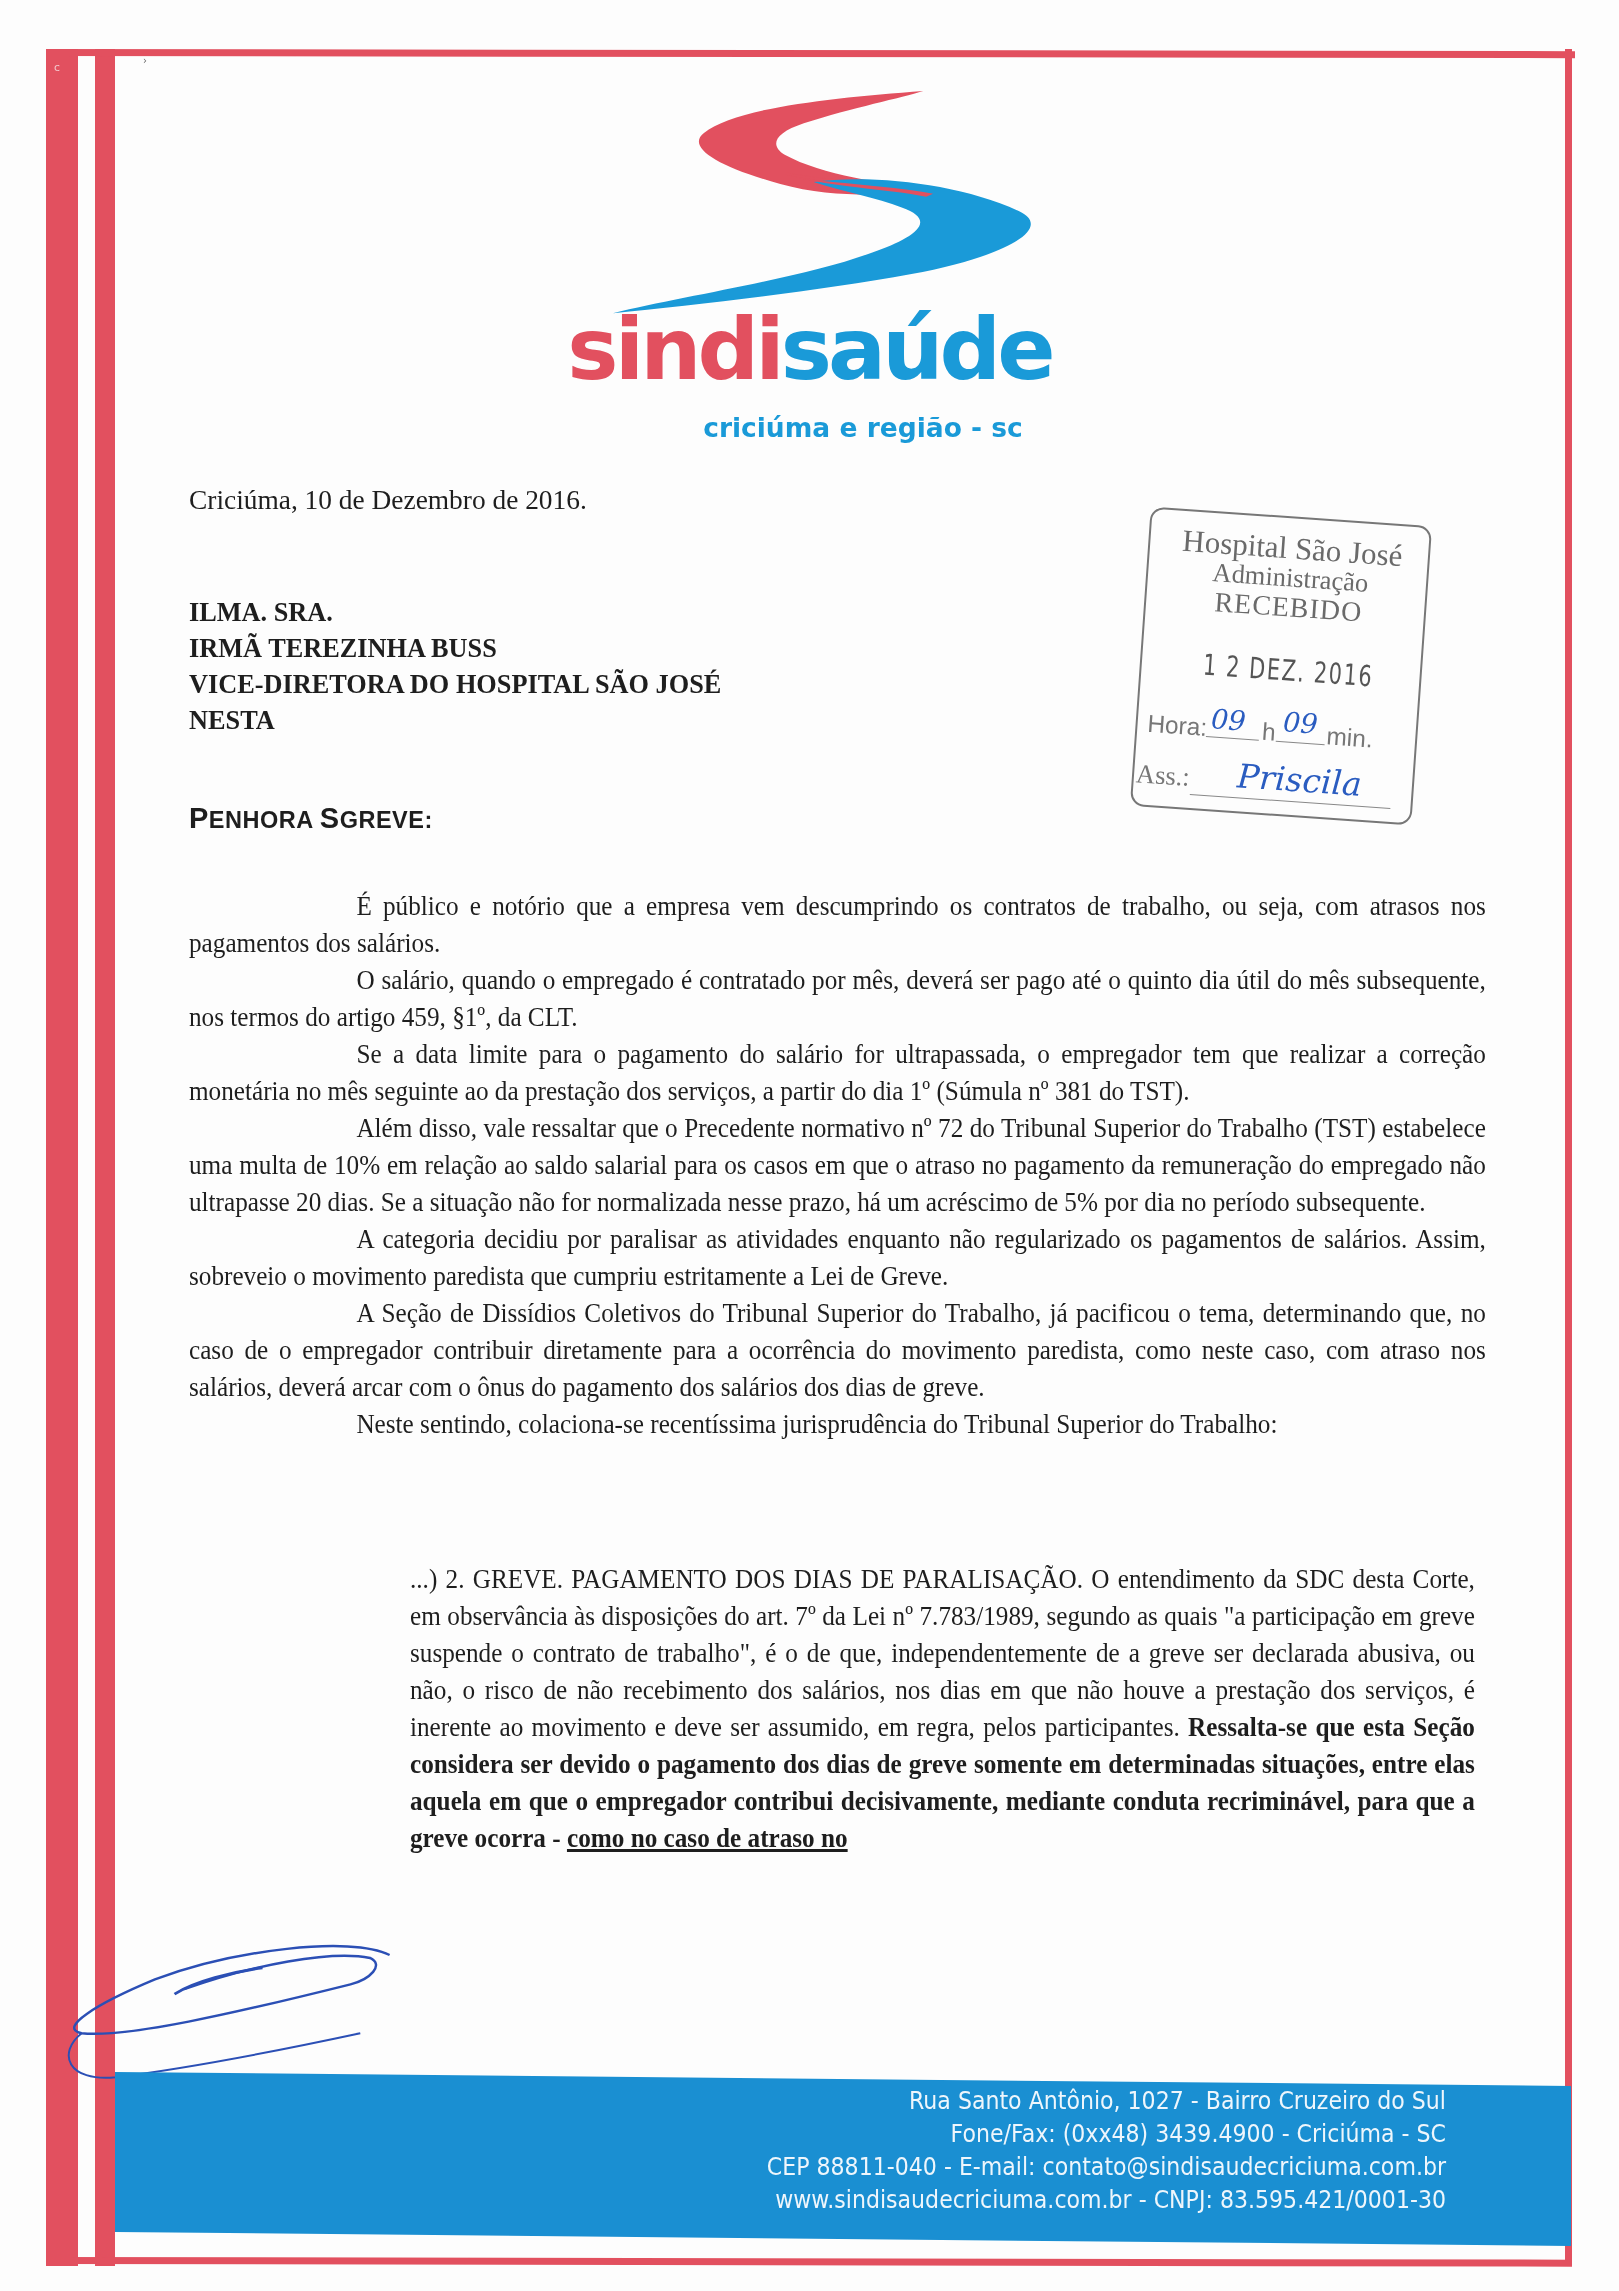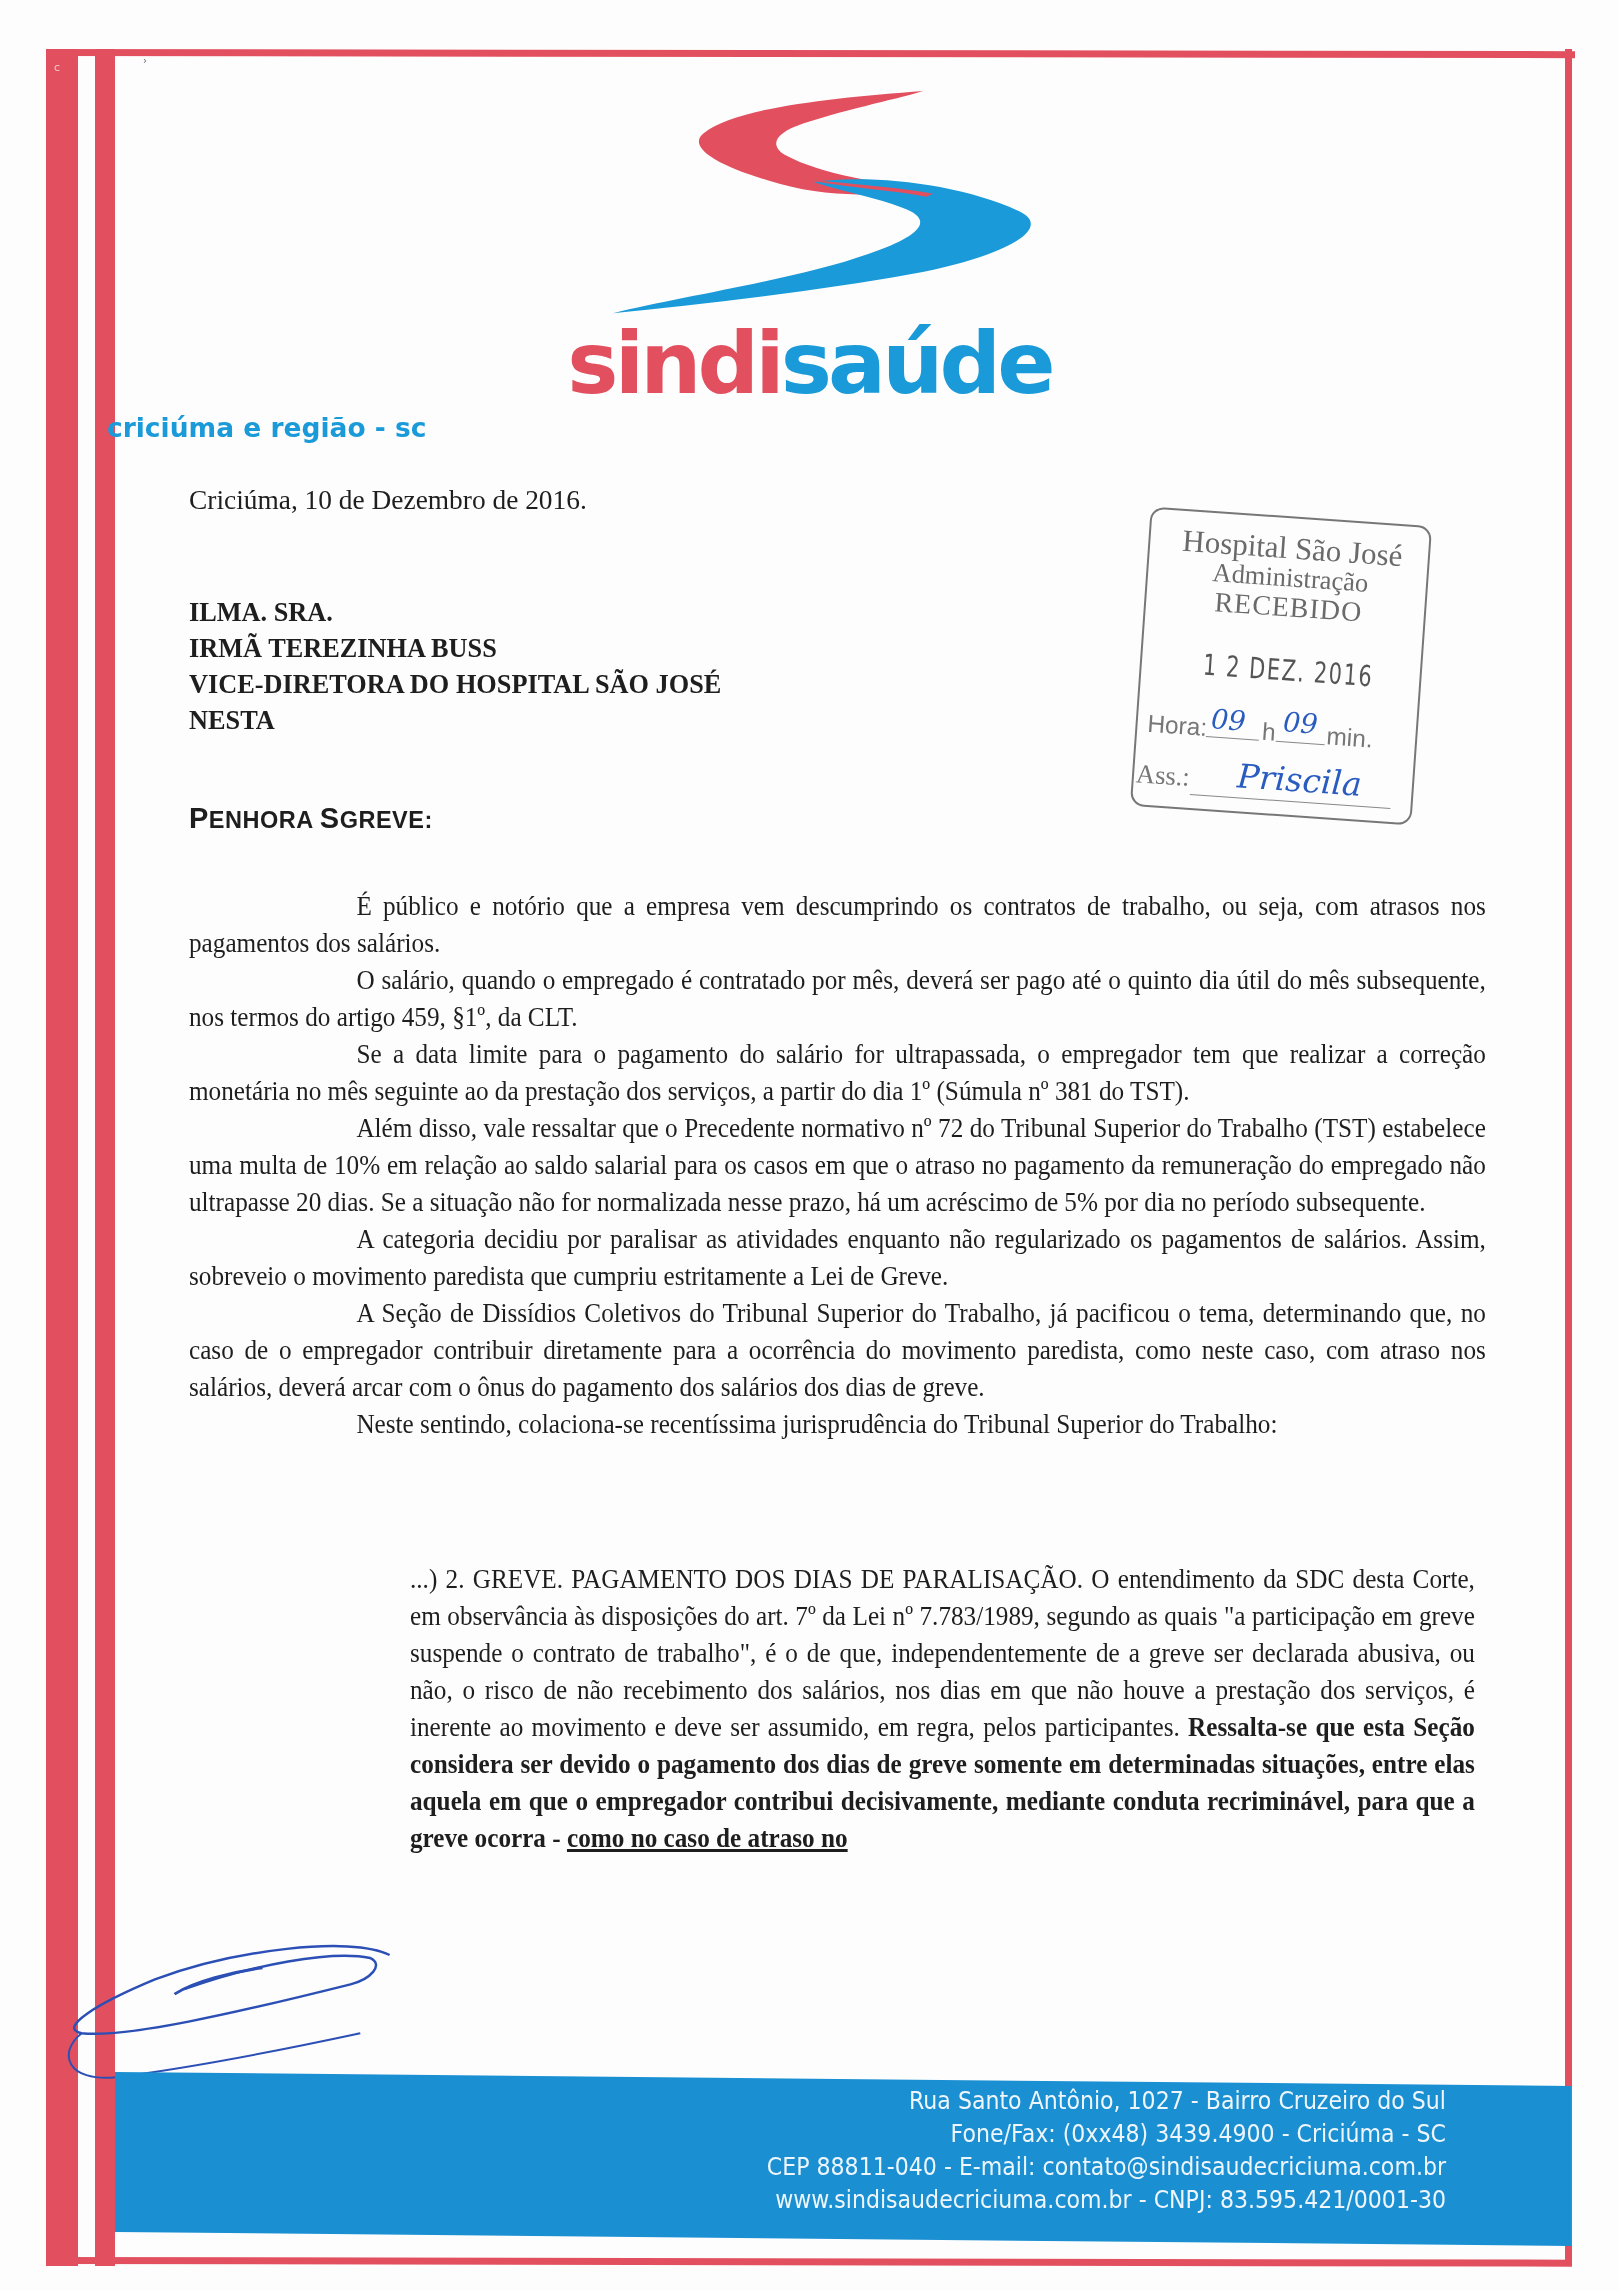--- a/index.html
+++ b/index.html
@@ -12,24 +12,24 @@
   .bar-outer { left: 46px; top: 49px; width: 32px; height: 2217px; background: #e2505f; }
   .bar-inner { left: 95px; top: 49px; width: 19.6px; height: 2217px; background: #e2505f; }
   .border-top { left: 46px; top: 49px; width: 1529px; height: 6.9px; background: #e2505f; transform: rotate(0.08deg); transform-origin: left top; }
   .border-right { left: 1565px; top: 49px; width: 6.9px; height: 2217px; background: #e2505f; }
   .border-bottom { left: 46px; top: 2257px; width: 1526px; height: 6.9px; background: #e2505f; transform: rotate(0.1deg); transform-origin: left top; }
   .mark-c { left: 54px; top: 61px; font-size: 10.8px; color: #f3c8cc; font-family: "DejaVu Sans", sans-serif; }
   .mark-arrow { left: 143px; top: 55px; font-size: 9.8px; color: #666; font-family: "DejaVu Sans", sans-serif; }
 
   
   .logo-s { left: 588px; top: 86px; width: 461px; height: 235px; }
-  .wordmark { left: 0; width: 1619px; top: 319px; text-align: center; font-family: "DejaVu Sans", sans-serif; font-weight: bold; font-size: 86px; letter-spacing: -3.9px; line-height: 88px; }
+  .wordmark { left: 0; width: 1619px; top: 305px; text-align: center; font-family: "DejaVu Sans", sans-serif; font-weight: bold; font-size: 86px; letter-spacing: -3.9px; line-height: 88px; }
   .wordmark .red { color: #e2505f; }
   .wordmark .blue { color: #1a9ad8; }
-  .tagline { left: 0; width: 1619px; top: 412px; text-align: left; padding-left: 107px; box-sizing: border-box; font-family: "DejaVu Sans", sans-serif; font-weight: bold; font-size: 26.5px; color: #1a9ad8; letter-spacing: 0px; }
+  .tagline { left: 0; width: 1619px; top: 412px; text-align: center; padding-left: 107px; box-sizing: border-box; font-family: "DejaVu Sans", sans-serif; font-weight: bold; font-size: 26.5px; color: #1a9ad8; letter-spacing: 0px; }
 
   
   .dateline { left: 189px; top: 485px; font-size: 27.4px; }
   .addressee { left: 189px; top: 594px; font-size: 27.4px; font-weight: bold; line-height: 36px; transform: scaleX(0.96); transform-origin: left top; }
   .salutation { left: 189px; top: 802px; font-family: "Liberation Sans", "DejaVu Sans", sans-serif; font-weight: bold; font-size: 23.5px; font-variant: small-caps; letter-spacing: 0.5px; }
   .salutation .big { font-size: 29px; }
 
   .body-text { left: 189px; top: 887px; width: 1297px; font-size: 28px; line-height: 37px; }
   .body-text p { margin: 0; text-align: justify; text-align-last: left; transform: scaleX(0.9); transform-origin: left top; width: 111.1%; }
   .body-text p .indent { display: inline-block; width: 186px; }

